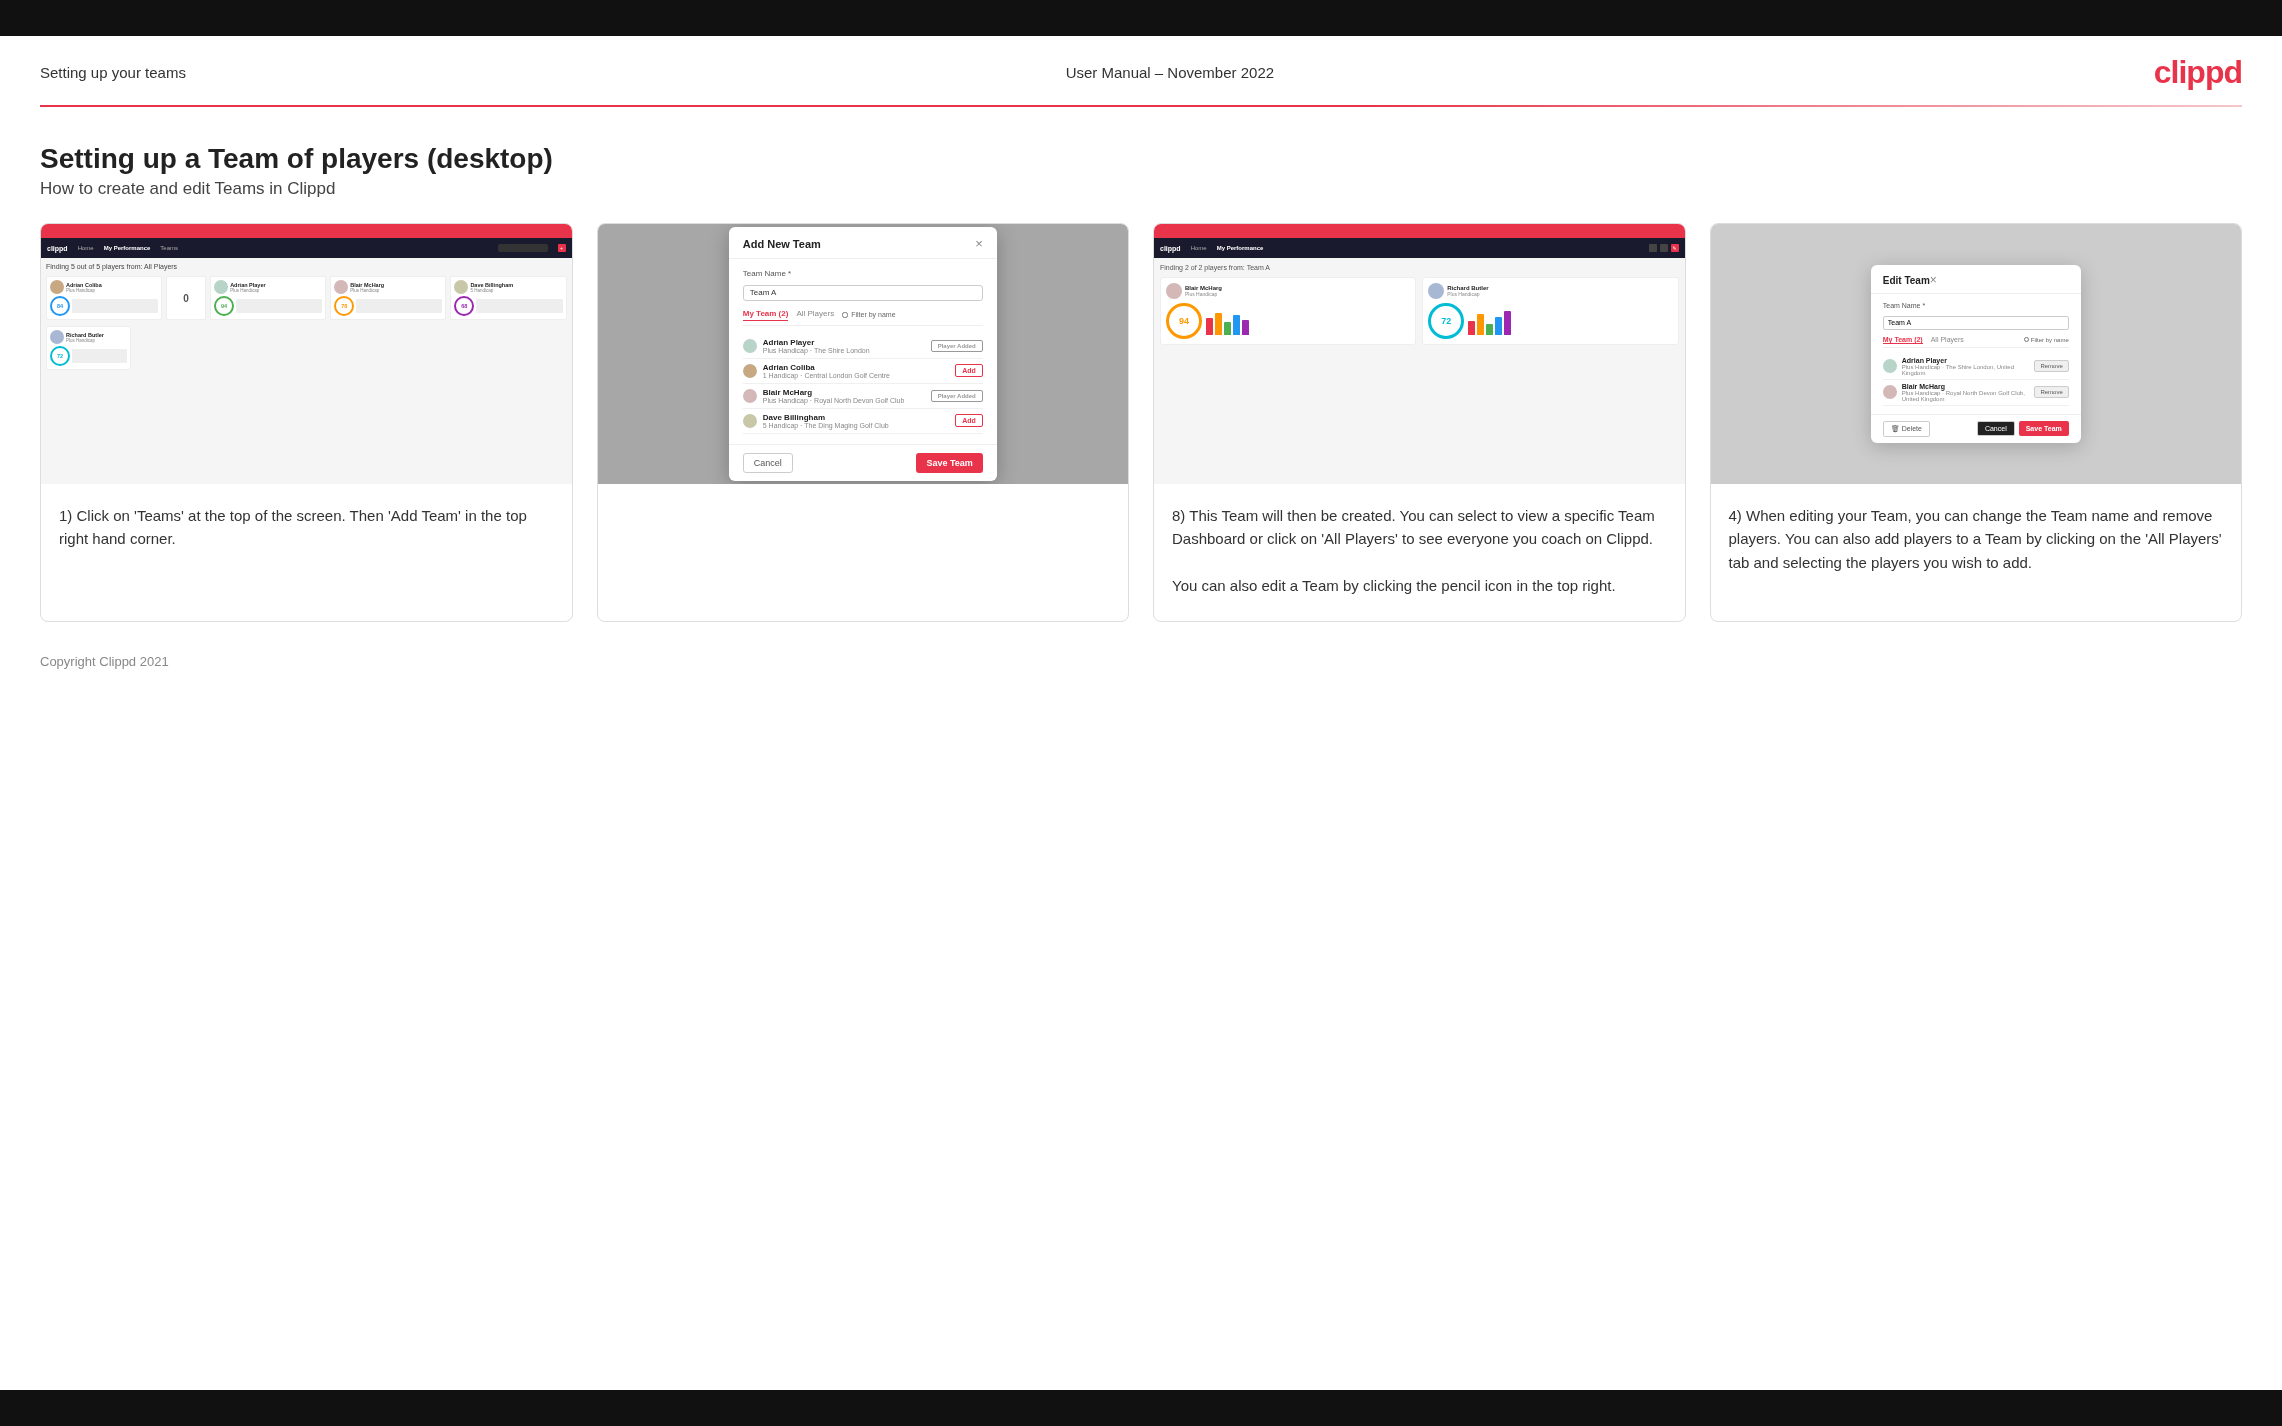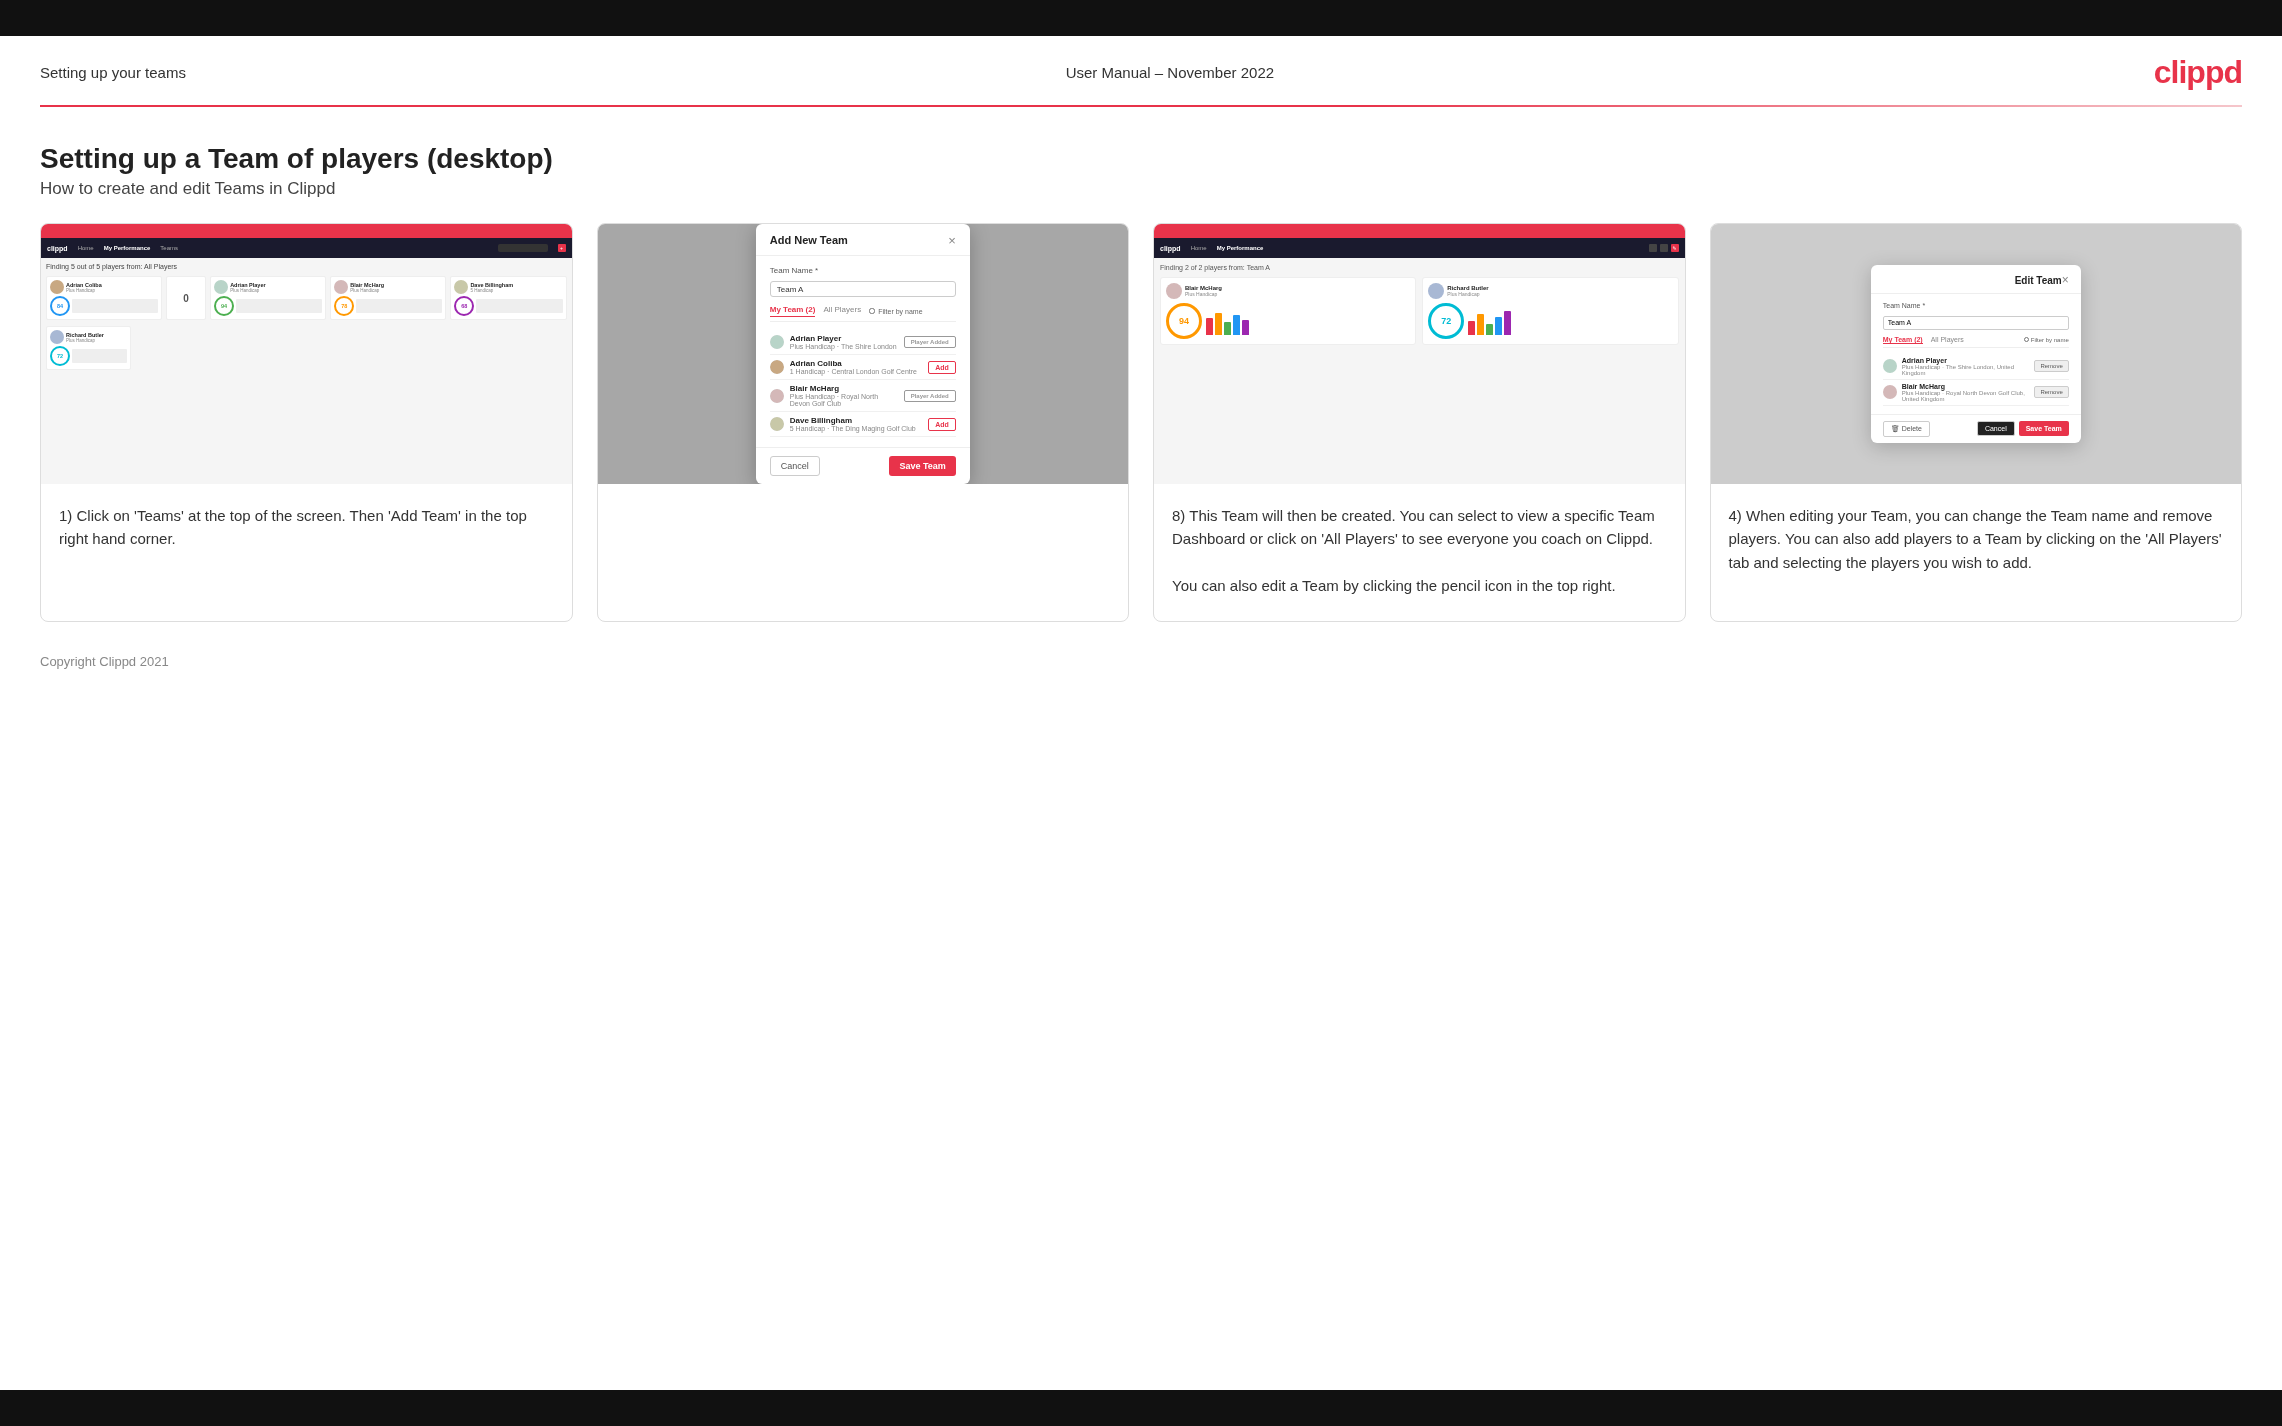--- a/index.html
+++ b/index.html
@@ -118,21 +118,21 @@
       background: rgba(0,0,0,0.3);
       width: 100%;
       height: 100%;
       display: flex;
       align-items: center;
       justify-content: center;
     }
     .dialog-box {
       background: #fff;
       border-radius: 6px;
-      width: 214px;
+      width: 268px;
       box-shadow: 0 4px 20px rgba(0,0,0,0.25);
       padding: 0;
       overflow: hidden;
     }
     .dialog-header {
       display: flex;
       justify-content: space-between;
       align-items: center;
       padding: 10px 14px 8px 14px;
       border-bottom: 1px solid #eee;
@@ -272,21 +272,21 @@
     }
     .edit-dialog {
       background: #fff;
       border-radius: 6px;
       width: 210px;
       box-shadow: 0 4px 20px rgba(0,0,0,0.2);
       overflow: hidden;
     }
     .edit-dialog-header {
       display: flex;
-      justify-content: flex-end;
+      justify-content: flex-start;
       align-items: center;
       padding: 8px 12px 6px 12px;
       border-bottom: 1px solid #eee;
     }
     .edit-dialog-title { font-size: 10px; font-weight: 600; }
     .edit-dialog-close { font-size: 12px; color: #888; }
     .edit-dialog-body { padding: 8px 12px; }
     .edit-label { font-size: 7px; color: #555; margin-bottom: 2px; }
     .edit-input {
       width: 100%;

